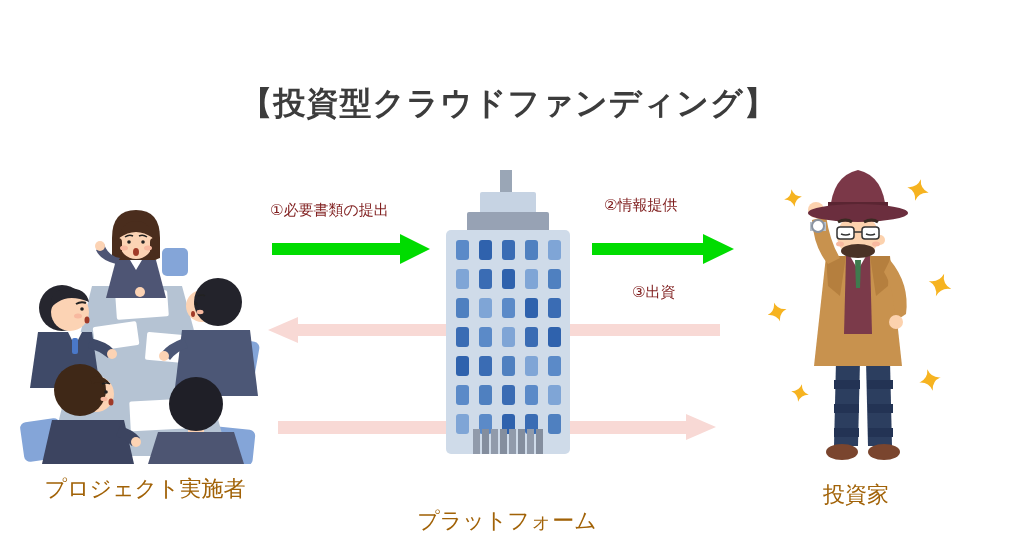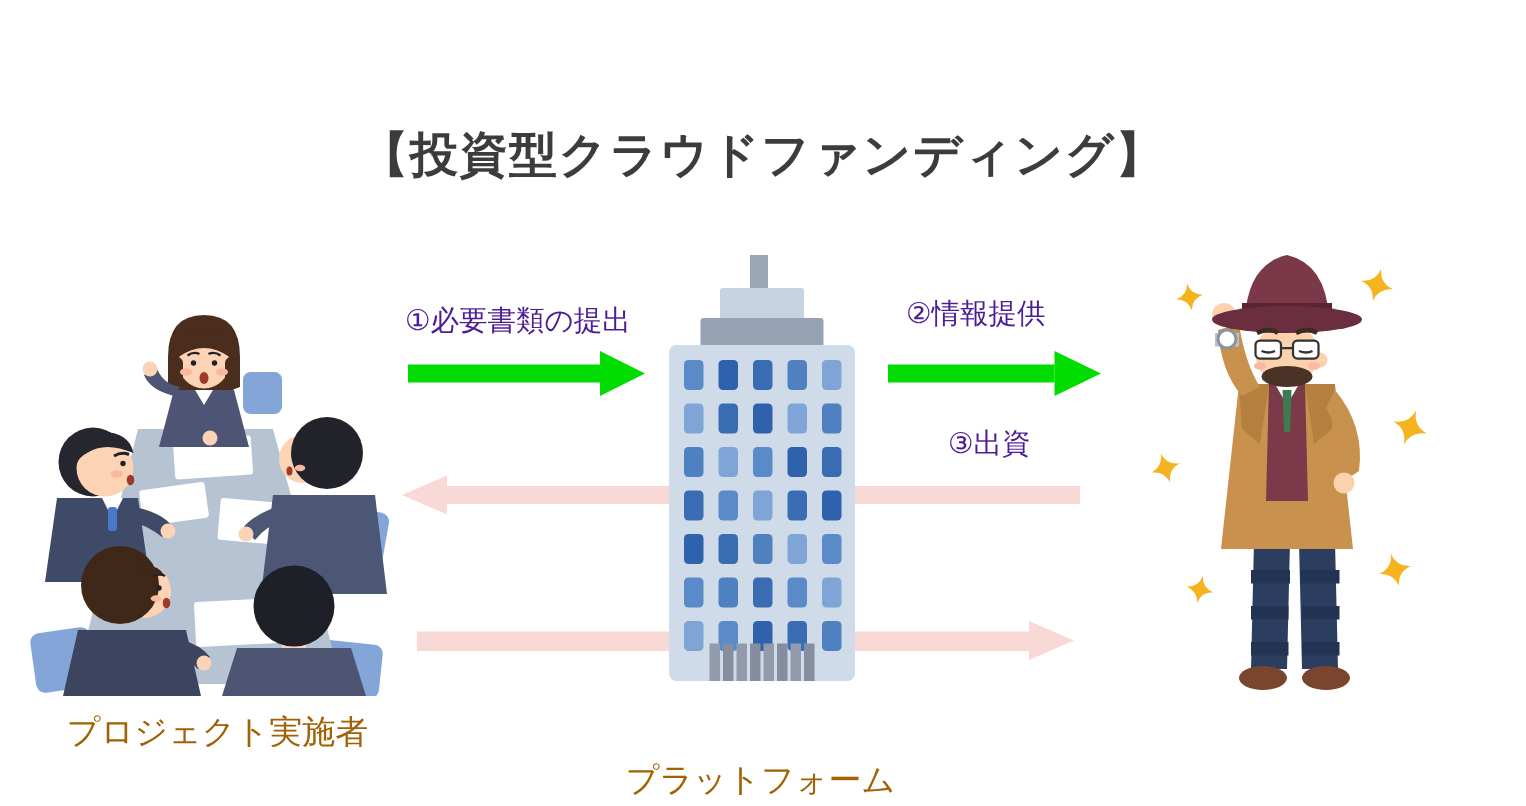--- a/index.html
+++ b/index.html
@@ -1,20 +1,20 @@
 <!DOCTYPE html>
 <html><head>
 <meta charset="utf-8">
 <style>
   html,body{margin:0;padding:0;background:#fff;}
   .canvas{position:relative;width:1017px;height:537px;background:#fff;overflow:hidden;
           font-family:"DejaVu Sans","Liberation Sans",sans-serif;}
   .title{position:absolute;left:0;right:0;top:82px;margin:0;text-align:center;
          font-size:32px;font-weight:600;color:#3c3c3c;letter-spacing:1px;}
-  .flow-label{position:absolute;font-size:19px;color:#4c1d95;white-space:nowrap;}
+  .flow-label{position:absolute;font-size:15px;color:#7f1d1d;white-space:nowrap;}
   .entity-label{position:absolute;font-size:22px;color:#a16207;text-align:center;line-height:27px;}
   .arrow{position:absolute;}
   .behind{z-index:1;}
   svg.illo{position:absolute;}
   .building{z-index:2;}
 </style>
 </head>
 <body>
 
 <div class="canvas">
@@ -250,14 +250,17 @@
       <ellipse cx="108" cy="88" rx="4" ry="2.5" fill="#f8b9a0"></ellipse>
     </g>
   </svg>
 
   <div class="entity-label" style="left:20px;top:475px;width:250px;">
     <div>プロジェクト実施者</div>
   </div>
   <div class="entity-label" style="left:402px;top:479px;width:210px;margin-top:28px;">
     <div>プラットフォーム</div>
   </div>
+  <div class="entity-label" style="left:786px;top:481px;width:140px;">
+    <div>投資家</div>
+  </div>
 
 </div>
 
 </body></html>

